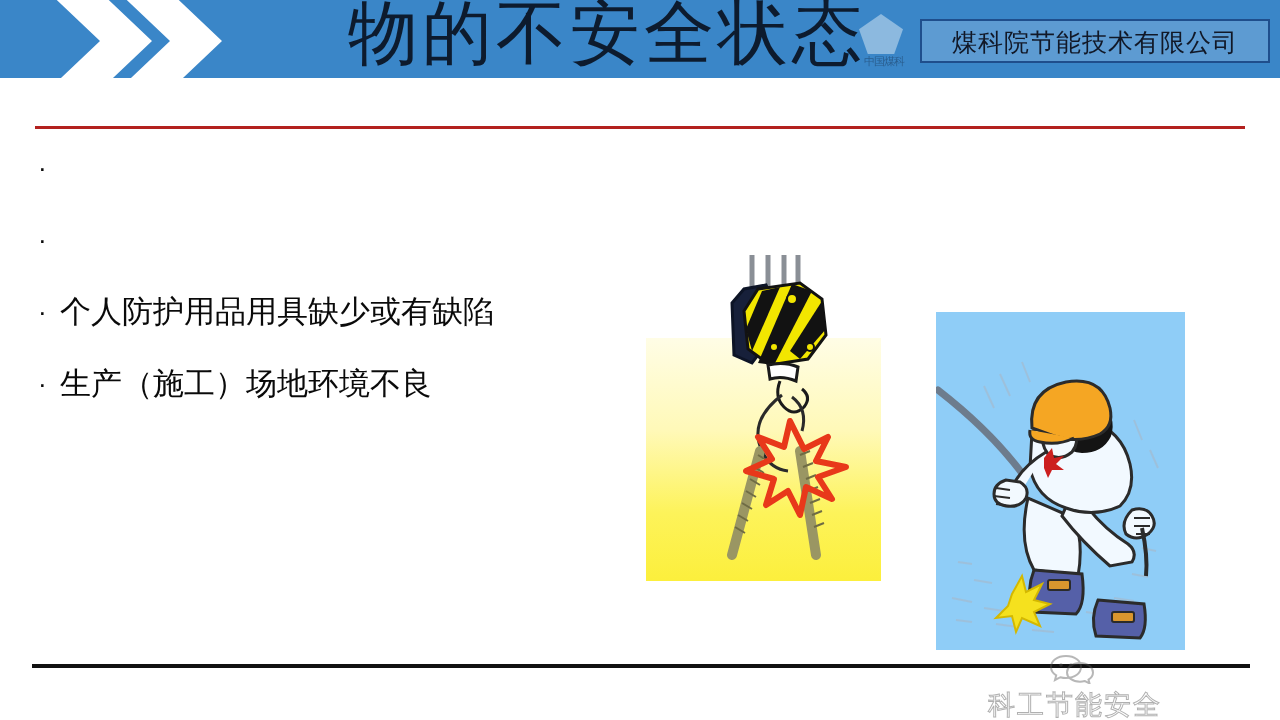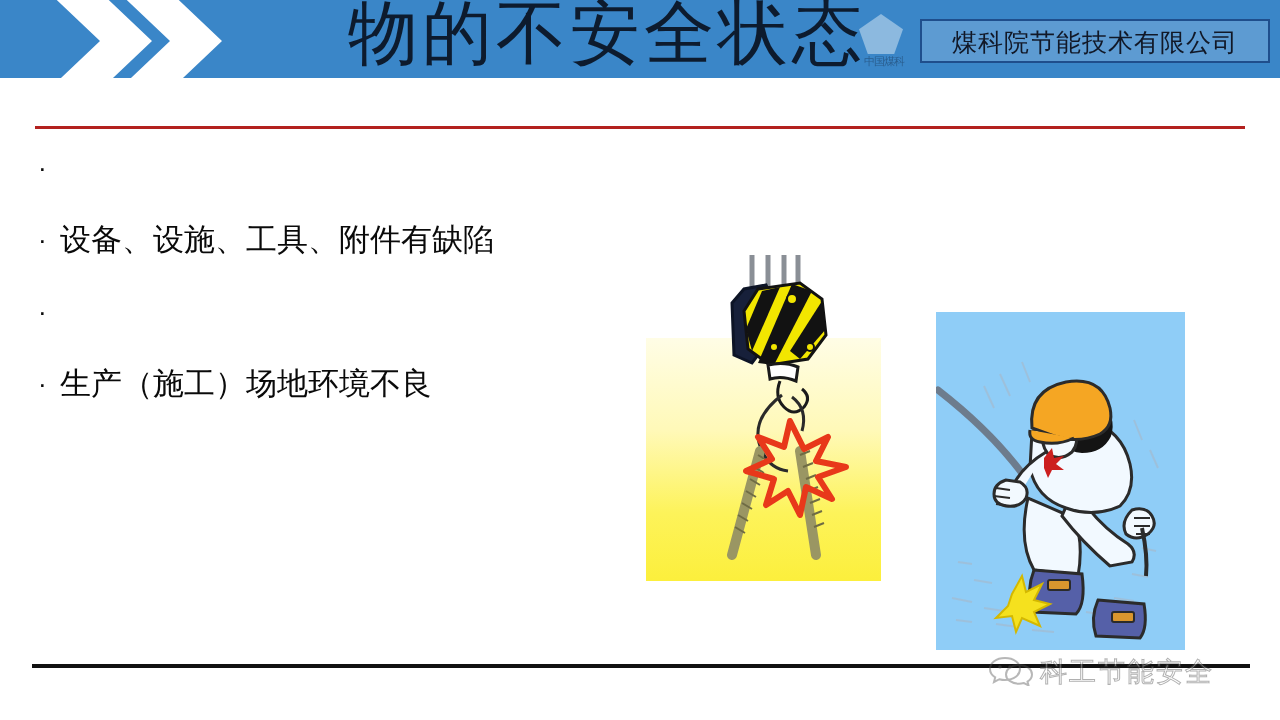--- a/index.html
+++ b/index.html
@@ -176,20 +176,21 @@
   }
   #wechat-watermark {
     position: absolute;
     left: 988px;
     top: 652px;
     height: 40px;
     display: flex;
     align-items: center;
     opacity: .42;
     z-index: 6;
+    flex-direction: column;
   }
   #wechat-watermark .wm-icon { flex: 0 0 auto; margin-right: 6px; }
   #wechat-watermark .wm-label {
     font-size: 27px;
     line-height: 34px;
     color: #ffffff;
     -webkit-text-stroke: 1px #444;
     letter-spacing: 2px;
     white-space: nowrap;
   }
@@ -219,24 +220,24 @@
 </div>
 
 <div id="red-rule"></div>
 
 <ul id="bullet-list">
   <li class="bullet-item">
     <span class="bullet-dot">·</span>
   </li>
   <li class="bullet-item">
     <span class="bullet-dot">·</span>
-    <span class="bullet-text">设备、设施、工具、附件有缺陷</span>
   </li>
   <li class="bullet-item">
     <span class="bullet-dot">·</span>
+    <span class="bullet-text">个人防护用品用具缺少或有缺陷</span>
   </li>
   <li class="bullet-item">
     <span class="bullet-dot">·</span>
     <span class="bullet-text"> 生产（施工）场地环境不良</span>
   </li>
 </ul>
 
 <div id="pic-hoist">
   <svg width="250" height="330" viewBox="0 0 250 330" xmlns="http://www.w3.org/2000/svg">
 

